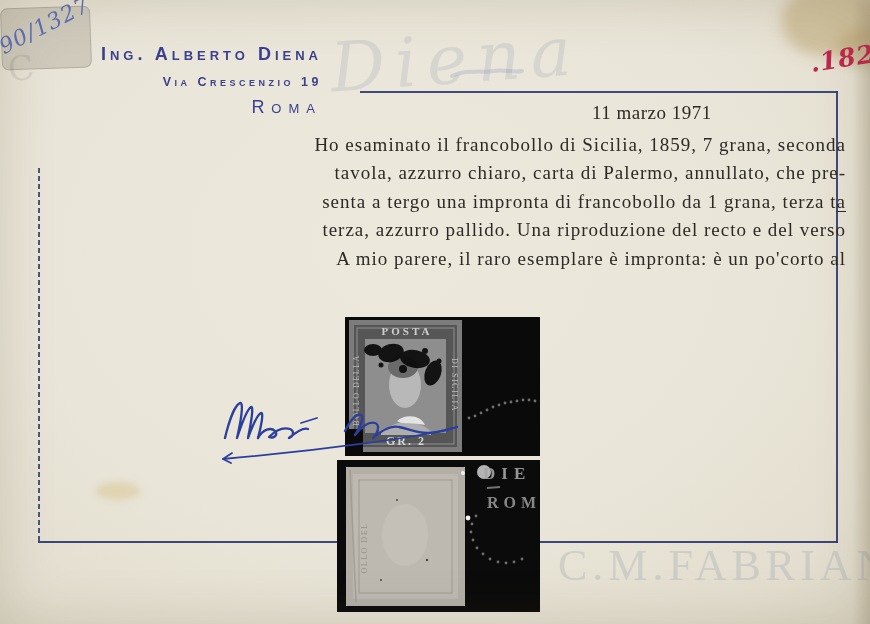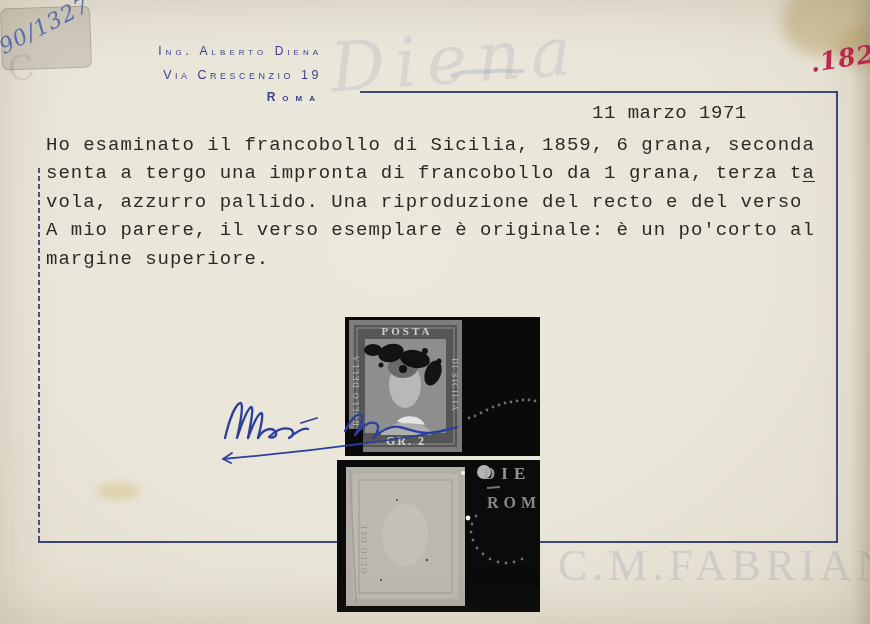--- a/index.html
+++ b/index.html
@@ -31,38 +31,38 @@
     color:var(--pencil-blue);transform:rotate(-27deg);letter-spacing:1px;}
   .pencil-mark{position:absolute;left:8px;top:48px;
     font-family:"DejaVu Serif", serif;font-size:34px;color:rgba(70,70,70,.12);
     transform:rotate(-8deg);}
   .red-number{position:absolute;left:810px;top:44px;
     font-family:"DejaVu Serif", serif;font-style:italic;font-size:25px;font-weight:bold;
     color:var(--red);transform:rotate(-9deg);letter-spacing:1px;}
   
   .letterhead{position:absolute;left:60px;top:44px;width:262px;text-align:right;
     color:var(--letterhead-blue);}
-  .lh-name{font-size:12px;font-variant:small-caps;letter-spacing:4px;font-weight:400;}
-  .lh-street{margin-top:10px;font-size:12.5px;font-variant:small-caps;letter-spacing:3.5px;font-weight:400;}
-  .lh-city{margin-top:8px;font-size:12px;font-variant:small-caps;letter-spacing:7px;font-weight:700;}
+  .lh-name{font-size:18px;font-variant:small-caps;letter-spacing:4px;font-weight:700;}
+  .lh-street{margin-top:10px;font-size:12.5px;font-variant:small-caps;letter-spacing:3.5px;font-weight:700;}
+  .lh-city{margin-top:8px;font-size:18px;font-variant:small-caps;letter-spacing:7px;font-weight:400;}
   
   .wm-script{position:absolute;left:330px;top:14px;width:420px;
     font-family:"DejaVu Serif", serif;font-style:italic;font-size:68px;
     color:rgba(90,100,150,.13);transform:rotate(-4deg);letter-spacing:10px;}
   .wm-paper{position:absolute;left:558px;top:540px;width:420px;white-space:nowrap;
     font-family:"Liberation Serif", serif;font-size:44px;
     color:rgba(125,138,165,.22);letter-spacing:5px;}
   
   .frame-top{position:absolute;left:360px;top:91px;width:478px;height:2px;background:var(--frame-blue);opacity:.9;}
   .frame-right{position:absolute;left:836px;top:91px;width:2px;height:452px;background:var(--frame-blue);opacity:.9;}
   .frame-bottom{position:absolute;left:38px;top:541px;width:800px;height:2px;background:var(--frame-blue);opacity:.92;}
   .frame-left{position:absolute;left:38px;top:168px;width:2px;height:374px;
     background:repeating-linear-gradient(180deg,var(--frame-blue) 0 5px,transparent 5px 8px);opacity:.85;}
   
-  .tw{font-family:Liberation Mono, monospace;color:var(--typewriter);}
+  .tw{font-family:Liberation Serif, serif;color:var(--typewriter);text-align:right;}
   .date{position:absolute;left:592px;top:102px;font-size:19px;letter-spacing:.5px;}
   .body-text{position:absolute;left:46px;top:131px;width:800px;font-size:19px;
     letter-spacing:1px;line-height:28.4px;white-space:nowrap;}
   .u{text-decoration:underline;text-underline-offset:3px;}
   
   .photo{position:absolute;display:block;}
   .photo-top{left:345px;top:317px;}
   .photo-bottom{left:337px;top:460px;}
   .sig{position:absolute;left:195px;top:383px;}
   .smudge{position:absolute;left:448px;top:62px;}
@@ -92,25 +92,25 @@
   </div>
 
   <div class="frame-top"></div>
   <div class="frame-right"></div>
   <div class="frame-bottom"></div>
   <div class="frame-left"></div>
 
   <div class="tw date">11 marzo 1971</div>
 
   <div class="tw body-text">
-    <div>Ho esaminato il francobollo di Sicilia, 1859, 6 grana, seconda</div>
+    <div>Ho esaminato il francobollo di Sicilia, 1859, 7 grana, seconda</div>
+    <div>tavola, azzurro chiaro, carta di Palermo, annullato, che pre-</div>
     <div><span>senta a tergo una impronta di francobollo da 1 grana, terza t</span><span class="u">a</span></div>
-    <div>vola, azzurro pallido. Una riproduzione del recto e del verso</div>
-    <div>A mio parere, il verso esemplare è originale: è un po'corto al</div>
-    <div>margine superiore.</div>
+    <div>terza, azzurro pallido. Una riproduzione del recto e del verso</div>
+    <div>A mio parere, il raro esemplare è impronta: è un po'corto al</div>
   </div>
 
   <svg class="photo photo-top" width="195" height="139" viewBox="0 0 195 139">
     <rect x="0" y="0" width="195" height="139" fill="#0a0a0a"></rect>
     <rect x="4" y="3" width="113" height="132" fill="#7c7c7c"></rect>
     <rect x="9" y="8" width="103" height="122" fill="#565656"></rect>
     <rect x="12" y="11" width="97" height="116" fill="none" stroke="#8f8f8f" stroke-width="1"></rect>
     <rect x="20" y="22" width="81" height="94" fill="#8e8e8e"></rect>
 
     <path d="M36 116 Q60 94 86 114 L86 118 L36 118 Z" fill="#aeaeae"></path>

